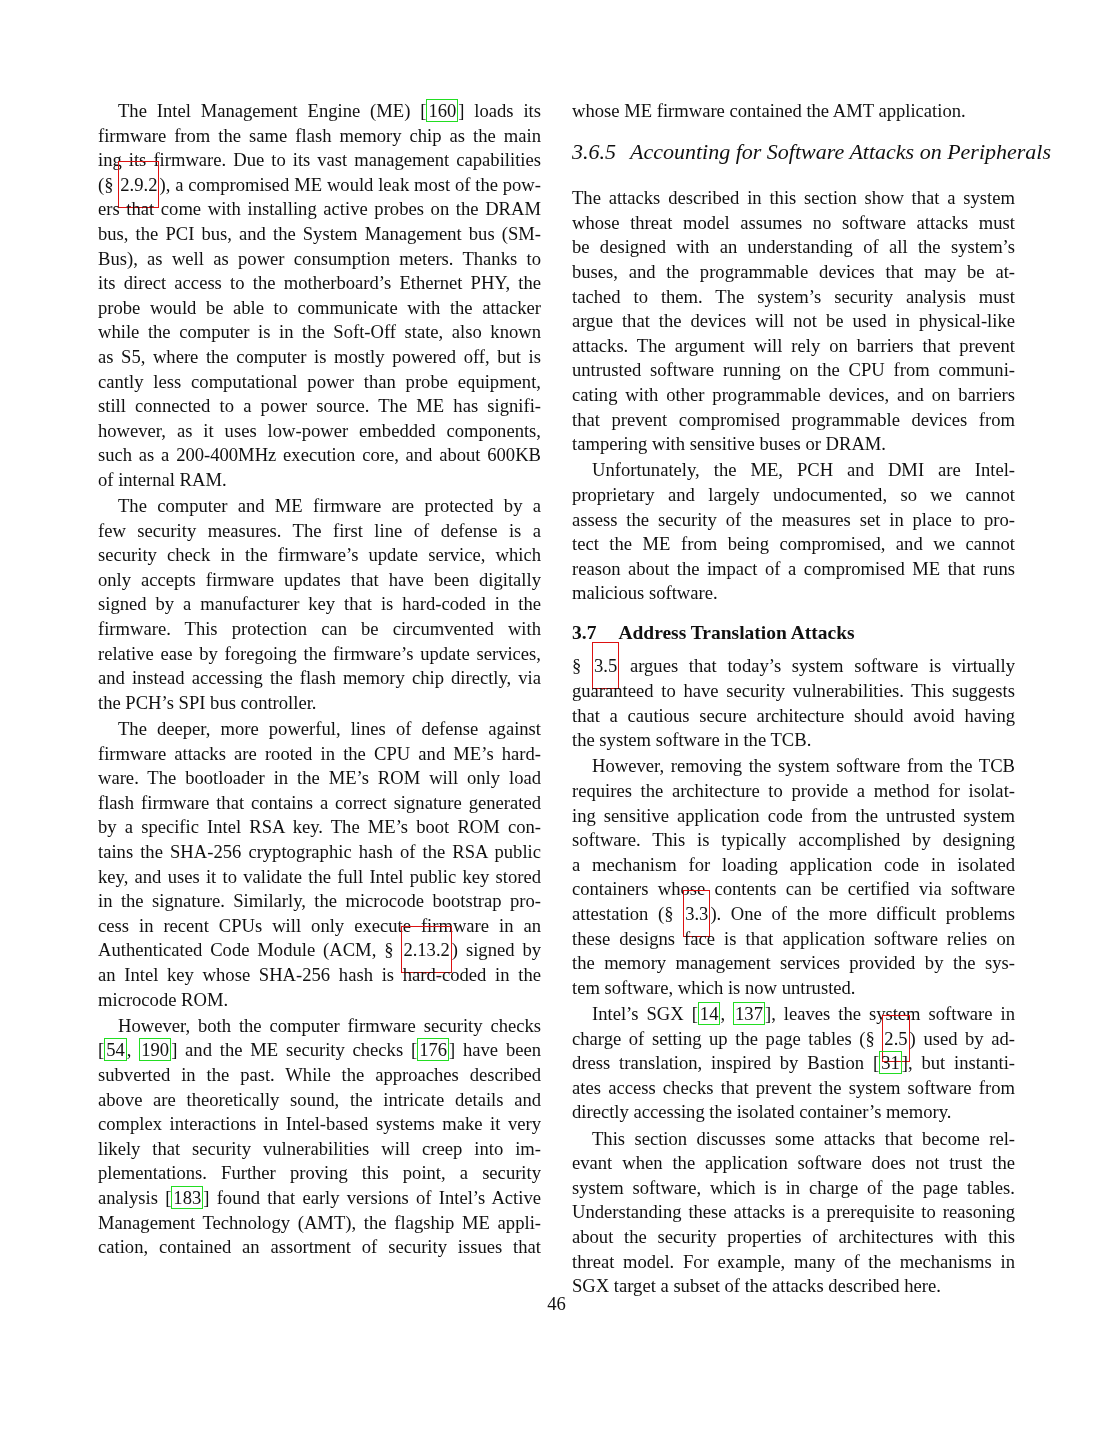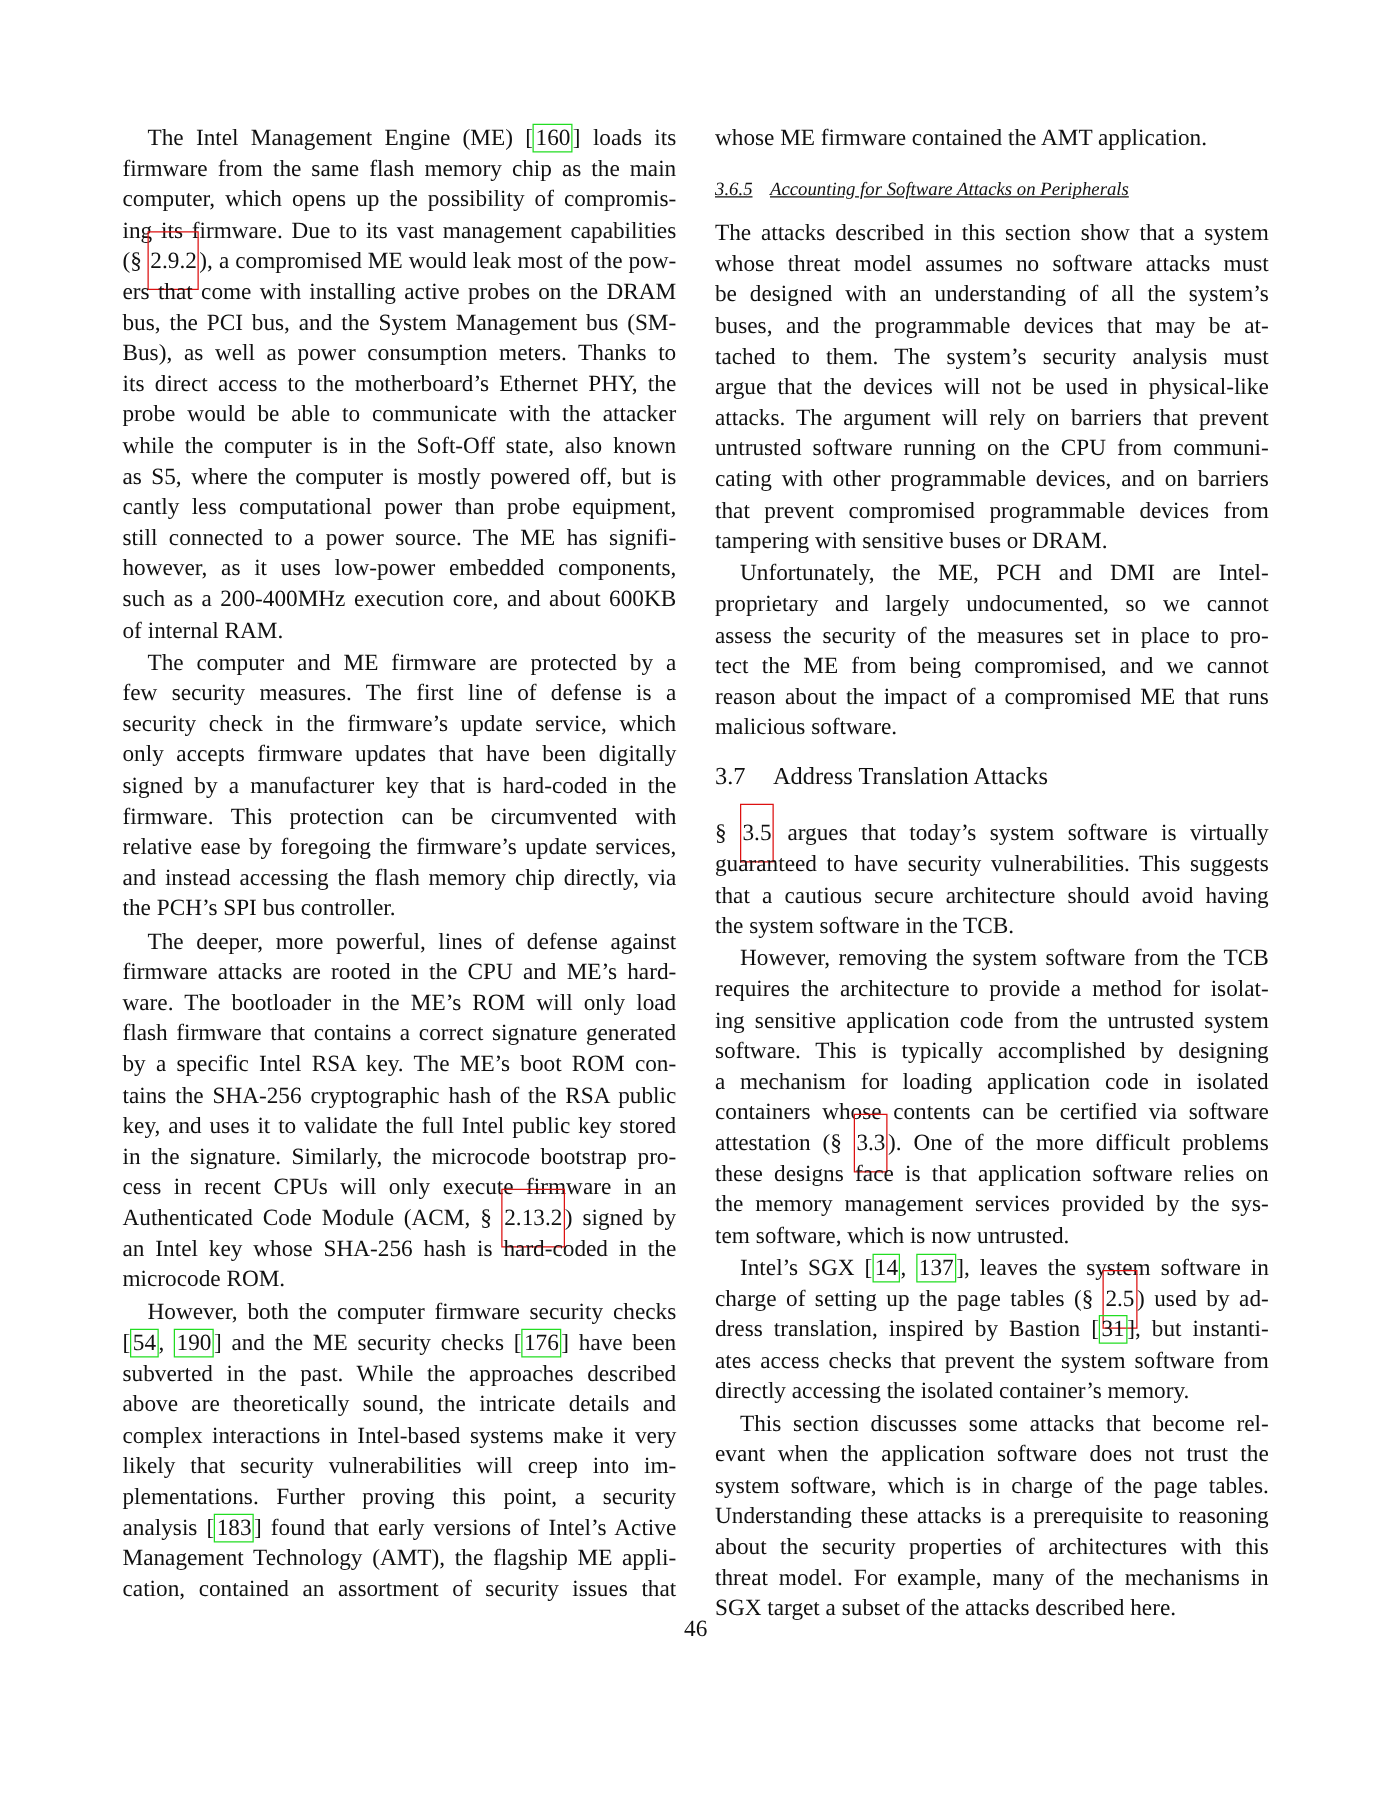--- a/index.html
+++ b/index.html
@@ -6,36 +6,35 @@
   body { width: 1113px; height: 1440px; position: relative; overflow: hidden;
          font-family: "Liberation Serif", "DejaVu Serif", serif; color: #111; }
   .col { position: absolute; top: 99px; width: 443px; }
   .col.left { left: 98px; }
   .col.right { left: 572px; }
   .line { font-size: 18.6px; line-height: 24.6px; height: 24.6px; white-space: nowrap;
           text-align: justify; text-align-last: justify; }
   .line.last { text-align-last: left; }
   .line.indent { text-indent: 20px; }
   .para-gap { height: 1.6px; }
-  .sub-head { font-style: italic; font-size: 15px; line-height: 24.6px; margin-top: 16px; margin-bottom: 11px; white-space: nowrap; text-decoration: underline; }
+  .sub-head { font-style: italic; font-size: 22px; line-height: 24.6px; margin-top: 16px; margin-bottom: 22px; white-space: nowrap; }
   .sub-head .num { margin-right: 14px; }
-  .sec-head { font-weight: normal; font-size: 19.5px; line-height: 24.6px; margin-top: 15px; margin-bottom: 21px; white-space: nowrap; }
+  .sec-head { font-weight: bold; font-size: 19.5px; line-height: 24.6px; margin-top: 15px; margin-bottom: 9px; white-space: nowrap; }
   .sec-head .num { margin-right: 22px; }
   .ref-green { border: 1.5px solid #22dd22; padding: 0 1px; }
   .ref-red { border: 1.5px solid #dd1111; padding: 12px 1px; }
   .page-num { position: absolute; top: 1293px; left: 0; width: 1113px; text-align: center; font-size: 18.6px; }
 </style>
 </head>
 <body>
 
 <div class="col left" id="left-col">
     <div>
       <div class="line indent">The Intel Management Engine (ME) [<span class="ref-green">160</span>] loads its</div>
       <div class="line">firmware from the same flash memory chip as the main</div>
-      <div class="line">computer, which opens up the possibility of compromis-</div>
       <div class="line">ing its firmware. Due to its vast management capabilities</div>
       <div class="line">(§ <span class="ref-red">2.9.2</span>), a compromised ME would leak most of the pow-</div>
       <div class="line">ers that come with installing active probes on the DRAM</div>
       <div class="line">bus, the PCI bus, and the System Management bus (SM-</div>
       <div class="line">Bus), as well as power consumption meters. Thanks to</div>
       <div class="line">its direct access to the motherboard’s Ethernet PHY, the</div>
       <div class="line">probe would be able to communicate with the attacker</div>
       <div class="line">while the computer is in the Soft-Off state, also known</div>
       <div class="line">as S5, where the computer is mostly powered off, but is</div>
       <div class="line">cantly less computational power than probe equipment,</div>

